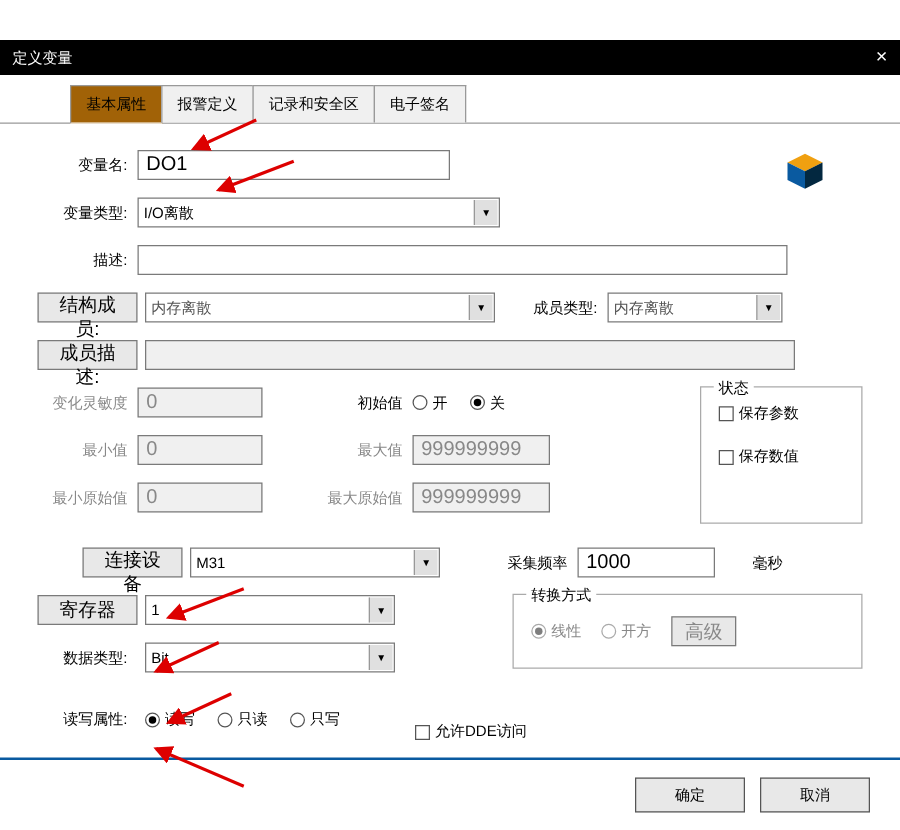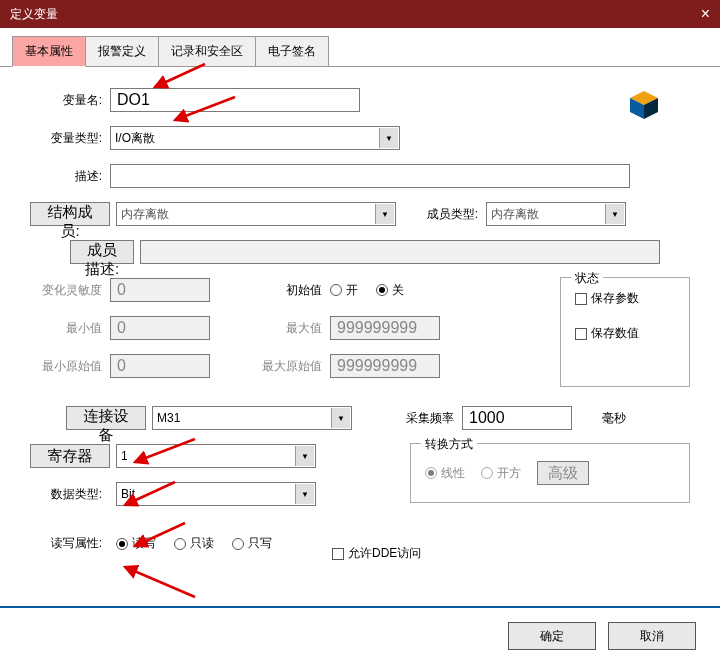--- a/index.html
+++ b/index.html
@@ -1,21 +1,21 @@
 <!DOCTYPE html>
 <html><head>
 <meta charset="utf-8">
 <style>
 * { box-sizing: border-box; margin: 0; padding: 0; }
 body { font-family: "Microsoft YaHei", "SimSun", sans-serif; font-size: 12px; background: #fff; width: 720px; height: 664px; position: relative; }
-.titlebar { background: #7f1d1d; color: #fff; height: 28px; line-height: 28px; padding: 0 10px; display: flex; justify-content: space-between; align-items: center; }
+.titlebar { background: #000000; color: #fff; height: 28px; line-height: 28px; padding: 0 10px; display: flex; justify-content: space-between; align-items: center; margin-top: 32px; }
 .titlebar .close { font-size: 16px; cursor: pointer; }
 .tabs { display: flex; border-bottom: 1px solid #999; margin-top: 8px; }
 .tab { padding: 6px 12px; border: 1px solid #999; border-bottom: none; background: #f0f0f0; margin-right: -1px; cursor: pointer; position: relative; }
-.tab.active { background: #fca5a5; border-bottom: 1px solid #fff; margin-bottom: -1px; }
+.tab.active { background: #a16207; border-bottom: 1px solid #fff; margin-bottom: -1px; margin-left: 44px; }
 .content { padding: 20px 30px 10px 30px; position: relative; }
 .row { display: flex; align-items: center; margin-bottom: 12px; min-height: 26px; }
 .label { width: 80px; text-align: right; padding-right: 8px; color: #000; }
 .label.disabled { color: #888; }
 .input-text { border: 1px solid #7a7a7a; height: 24px; padding: 2px 6px; font-size: 16px; background: #fff; }
 .input-text.disabled { background: #f0f0f0; color: #888; }
 .select { border: 1px solid #7a7a7a; height: 24px; padding: 2px 4px; font-size: 12px; background: #fff; appearance: none; position: relative; }
 .select-wrap { position: relative; display: inline-block; }
 .select-wrap::after { content: "▼"; position: absolute; right: 2px; top: 2px; bottom: 2px; width: 18px; background: #e0e0e0; border-left: 1px solid #999; display: flex; align-items: center; justify-content: center; font-size: 8px; pointer-events: none; }
 .btn-field { border: 1px solid #7a7a7a; background: #e8e8e8; height: 24px; padding: 0 10px; font-size: 15px; cursor: pointer; }
@@ -78,21 +78,21 @@
     <div class="select-wrap" style="width:280px;margin-left:6px;">
       <input class="select disabled" style="width: 100%;" disabled="" value="内存离散">
     </div>
     <span class="label" style="width:70px;margin-left:20px;">成员类型:</span>
     <div class="select-wrap" style="width:140px;">
       <input class="select disabled" style="width: 100%;" disabled="" value="内存离散">
     </div>
   </div>
 
   <div class="row">
-    <button class="btn-field" style="width:64px;margin-left:40px;">成员描述:</button>
+    <button class="btn-field" style="width:80px;">成员描述:</button>
     <input class="input-text disabled" style="width: 520px; margin-left: 6px;" disabled="">
   </div>
 
   <div style="display:flex; gap:20px; margin-top:6px;">
     <div style="flex:1;">
       <div class="row">
         <span class="label disabled">变化灵敏度</span>
         <input class="input-text disabled" style="width: 100px;" disabled="" value="0">
         <span class="label" style="width:80px;margin-left:40px;">初始值</span>
         <div class="radio-group">

